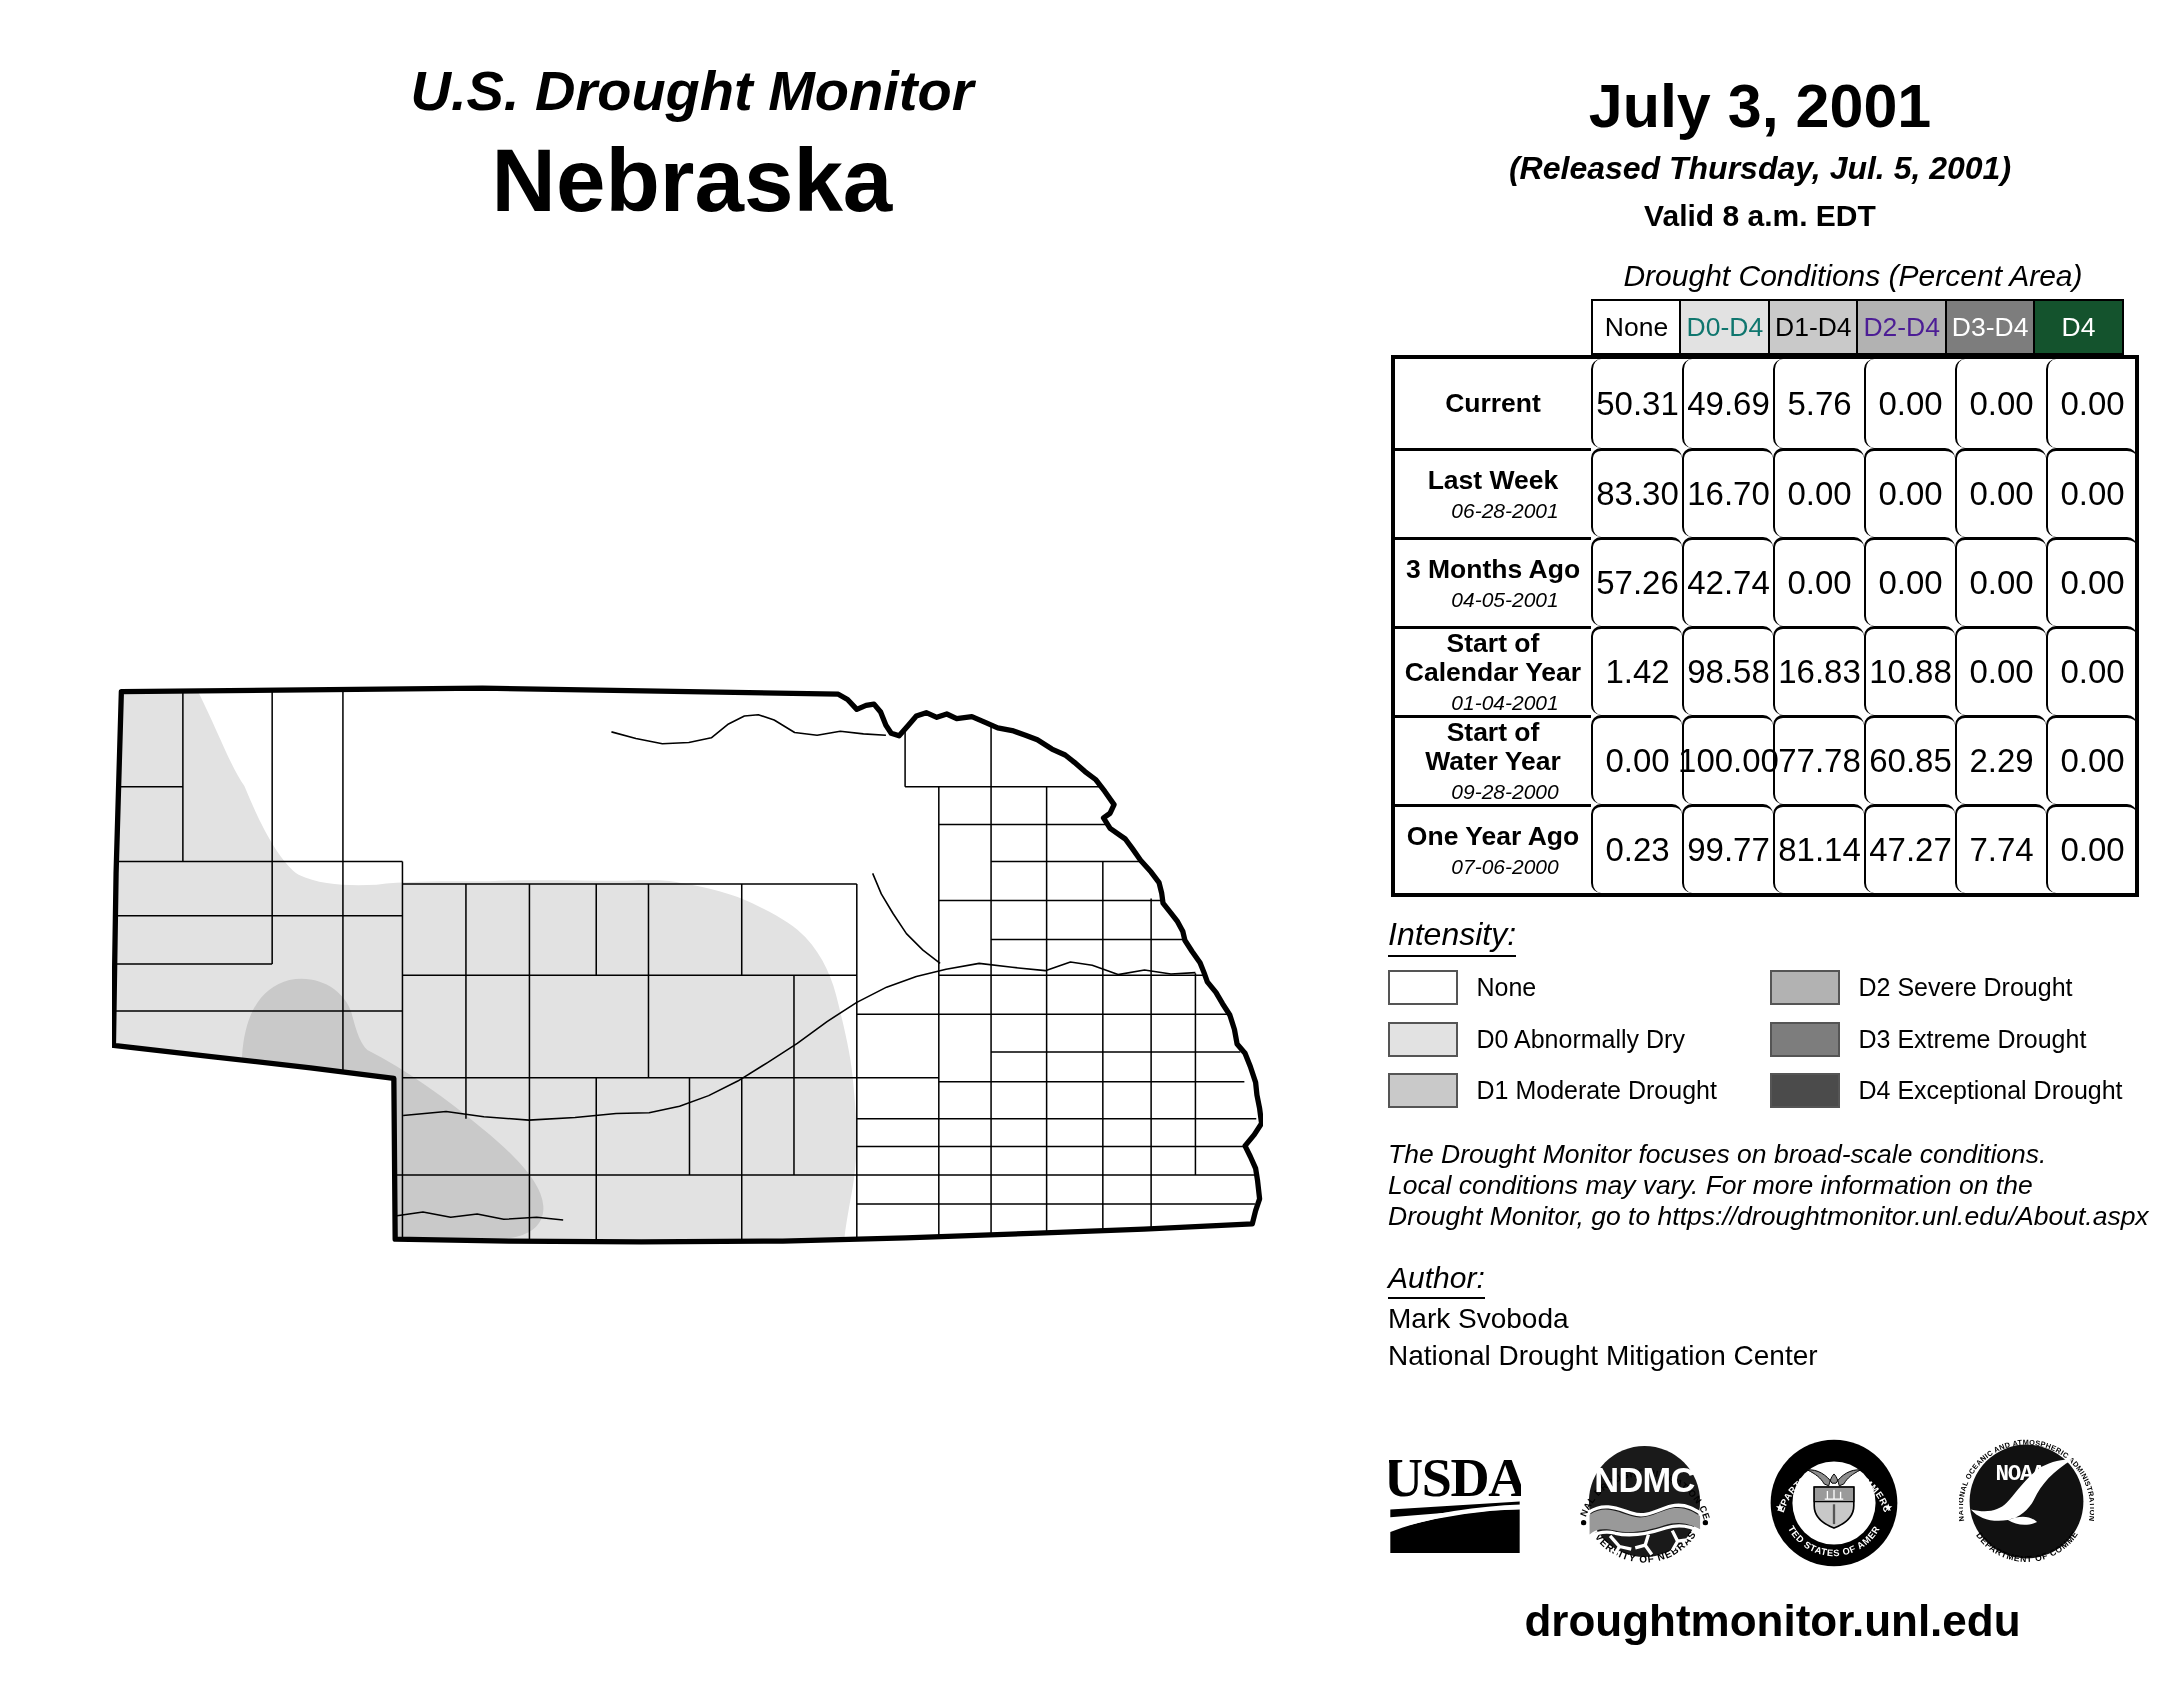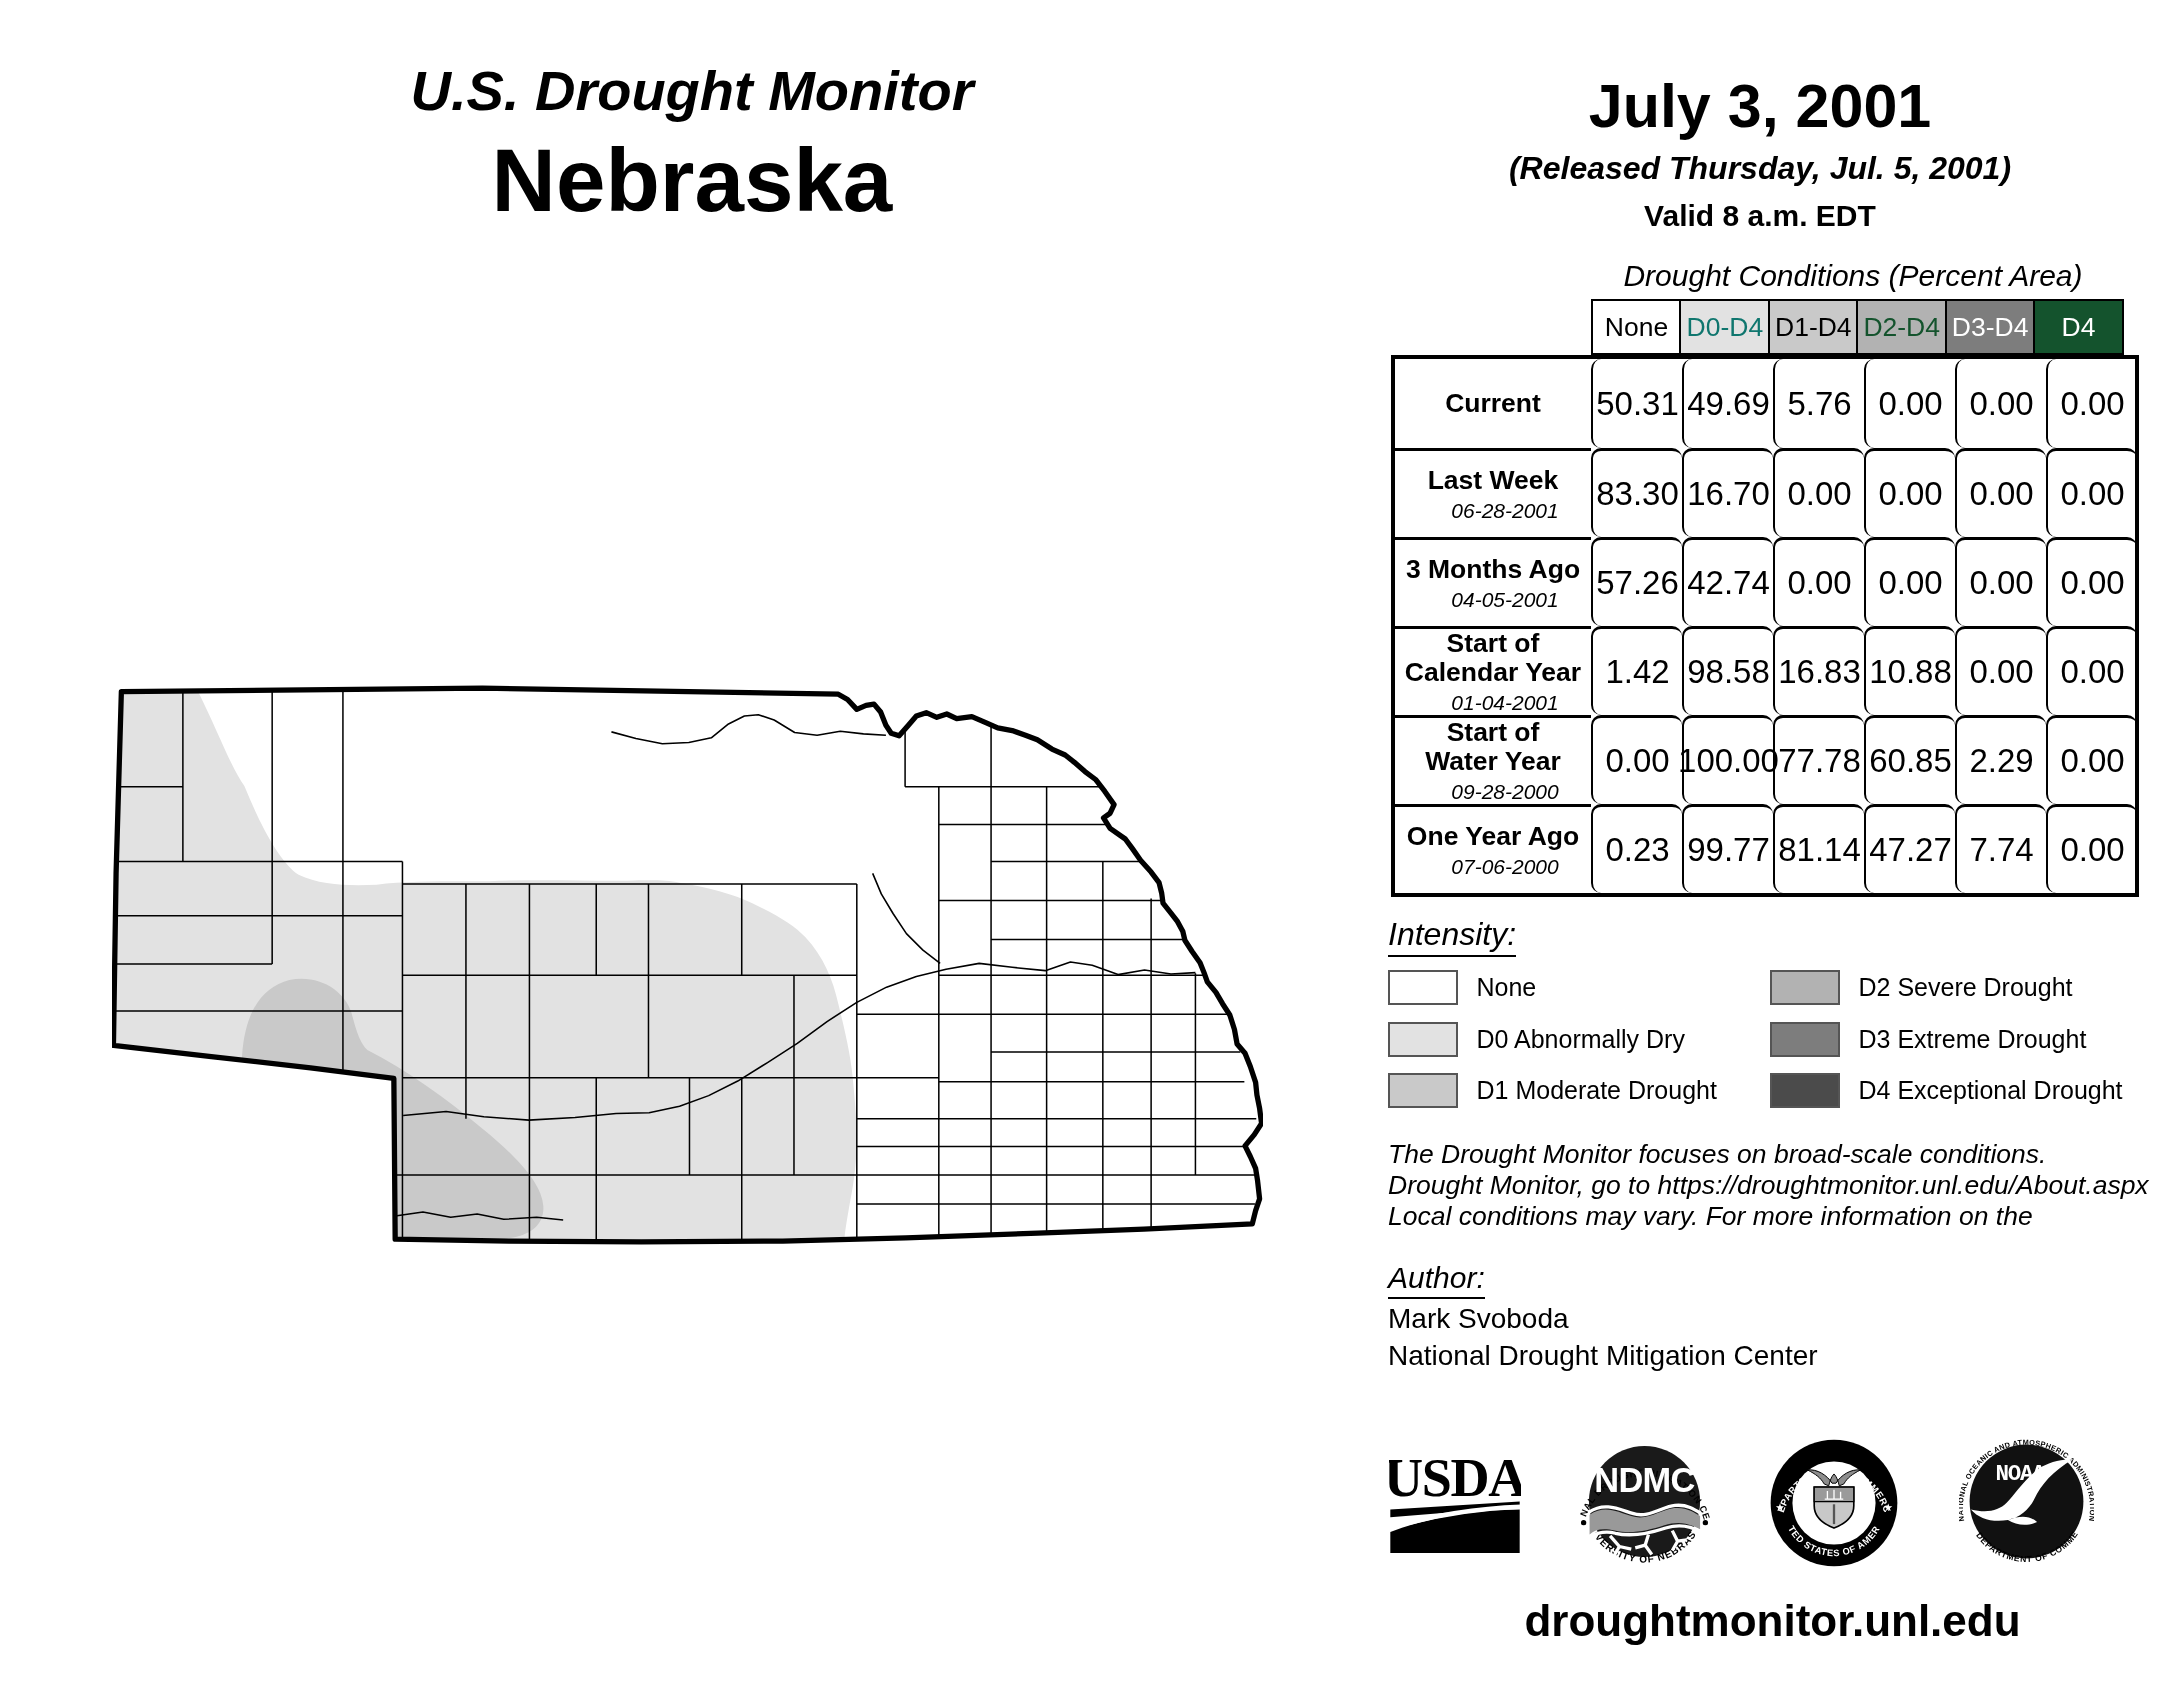--- a/index.html
+++ b/index.html
@@ -63,21 +63,21 @@
     <div id="valid">Valid 8 a.m. EDT</div>
   </div>
 
   <div class="abs" id="tbl-title">Drought Conditions (Percent Area)</div>
 
   <div class="abs" id="tbl">
     <div id="hdr-row">
         <div class="hdr-cell" style="background: rgb(255, 255, 255); color: rgb(0, 0, 0);">None</div>
         <div class="hdr-cell" style="background: rgb(226, 226, 226); color: #0f766e;">D0-D4</div>
         <div class="hdr-cell" style="background: rgb(201, 201, 201); color: rgb(0, 0, 0);">D1-D4</div>
-        <div class="hdr-cell" style="background: rgb(178, 178, 178); color: #14532d;">D2-D4</div>
+        <div class="hdr-cell" style="background: rgb(178, 178, 178); color: #4c1d95;">D2-D4</div>
         <div class="hdr-cell" style="background: rgb(125, 125, 125); color: rgb(255, 255, 255);">D3-D4</div>
         <div class="hdr-cell" style="background: #14532d; color: rgb(255, 255, 255);">D4</div>
       </div>
     <div id="tbl-body">
         <div class="lbl-cell">
           <div class="row-label">Current</div>
         </div>
         <div class="val-cell">50.31</div>
         <div class="val-cell">49.69</div>
         <div class="val-cell">5.76</div>
@@ -162,22 +162,22 @@
         <span class="lg-label">D3 Extreme Drought</span>
       </div>
       <div class="lg-item" style="left: 1770px; top: 1073px;">
         <div class="sw" style="background: rgb(75, 75, 75);"></div>
         <span class="lg-label">D4 Exceptional Drought</span>
       </div>
     </div>
 
   <div class="abs" id="notes">
       <div>The Drought Monitor focuses on broad-scale conditions.</div>
+      <div>Local conditions may vary. For more information on the</div>
       <div>Drought Monitor, go to https://droughtmonitor.unl.edu/About.aspx</div>
-      <div>Local conditions may vary. For more information on the</div>
     </div>
 
   <div class="abs" id="author-h"><span class="ul">Author:</span></div>
   <div class="abs" id="author-name">Mark Svoboda</div>
   <div class="abs" id="author-org">National Drought Mitigation Center</div>
 
   <svg class="abs" id="nemap" style="left:112px;top:675px" width="1151" height="582" viewBox="0 0 1740 880">
     <defs>
       <clipPath id="neclip">
         <path d="M 14 25 L 560 20 L 1098 29 L 1112 37 L 1126 52 L 1140 46 L 1152 44 L 1162 56 L 1170 76 L 1178 88 L 1190 92 L 1204 76 L 1216 62 L 1231 57 L 1247 64 L 1262 59 L 1277 66 L 1300 63 L 1321 72 L 1339 80 L 1361 84 L 1381 91 L 1399 98 L 1421 112 L 1441 121 L 1455 132 L 1471 146 L 1487 158 L 1501 176 L 1515 196 L 1509 209 L 1499 216 L 1509 232 L 1532 248 L 1543 263 L 1555 280 L 1571 298 L 1583 314 L 1587 330 L 1589 345 L 1601 360 L 1611 373 L 1619 388 L 1622 401 L 1633 418 L 1645 435 L 1651 450 L 1656 464 L 1669 480 L 1679 497 L 1690 514 L 1697 536 L 1701 558 L 1713 572 L 1721 592 L 1729 616 L 1731 635 L 1735 655 L 1738 678 L 1727 695 L 1713 712 L 1721 728 L 1729 746 L 1732 765 L 1735 792 L 1729 810 L 1724 830 L 1560 838 L 1400 844 L 1200 851 L 1014 856 L 800 857 L 600 856 L 428 853 L 426 610 L 300 594 L 150 577 L 2 560 L 6 300 Z"></path>

